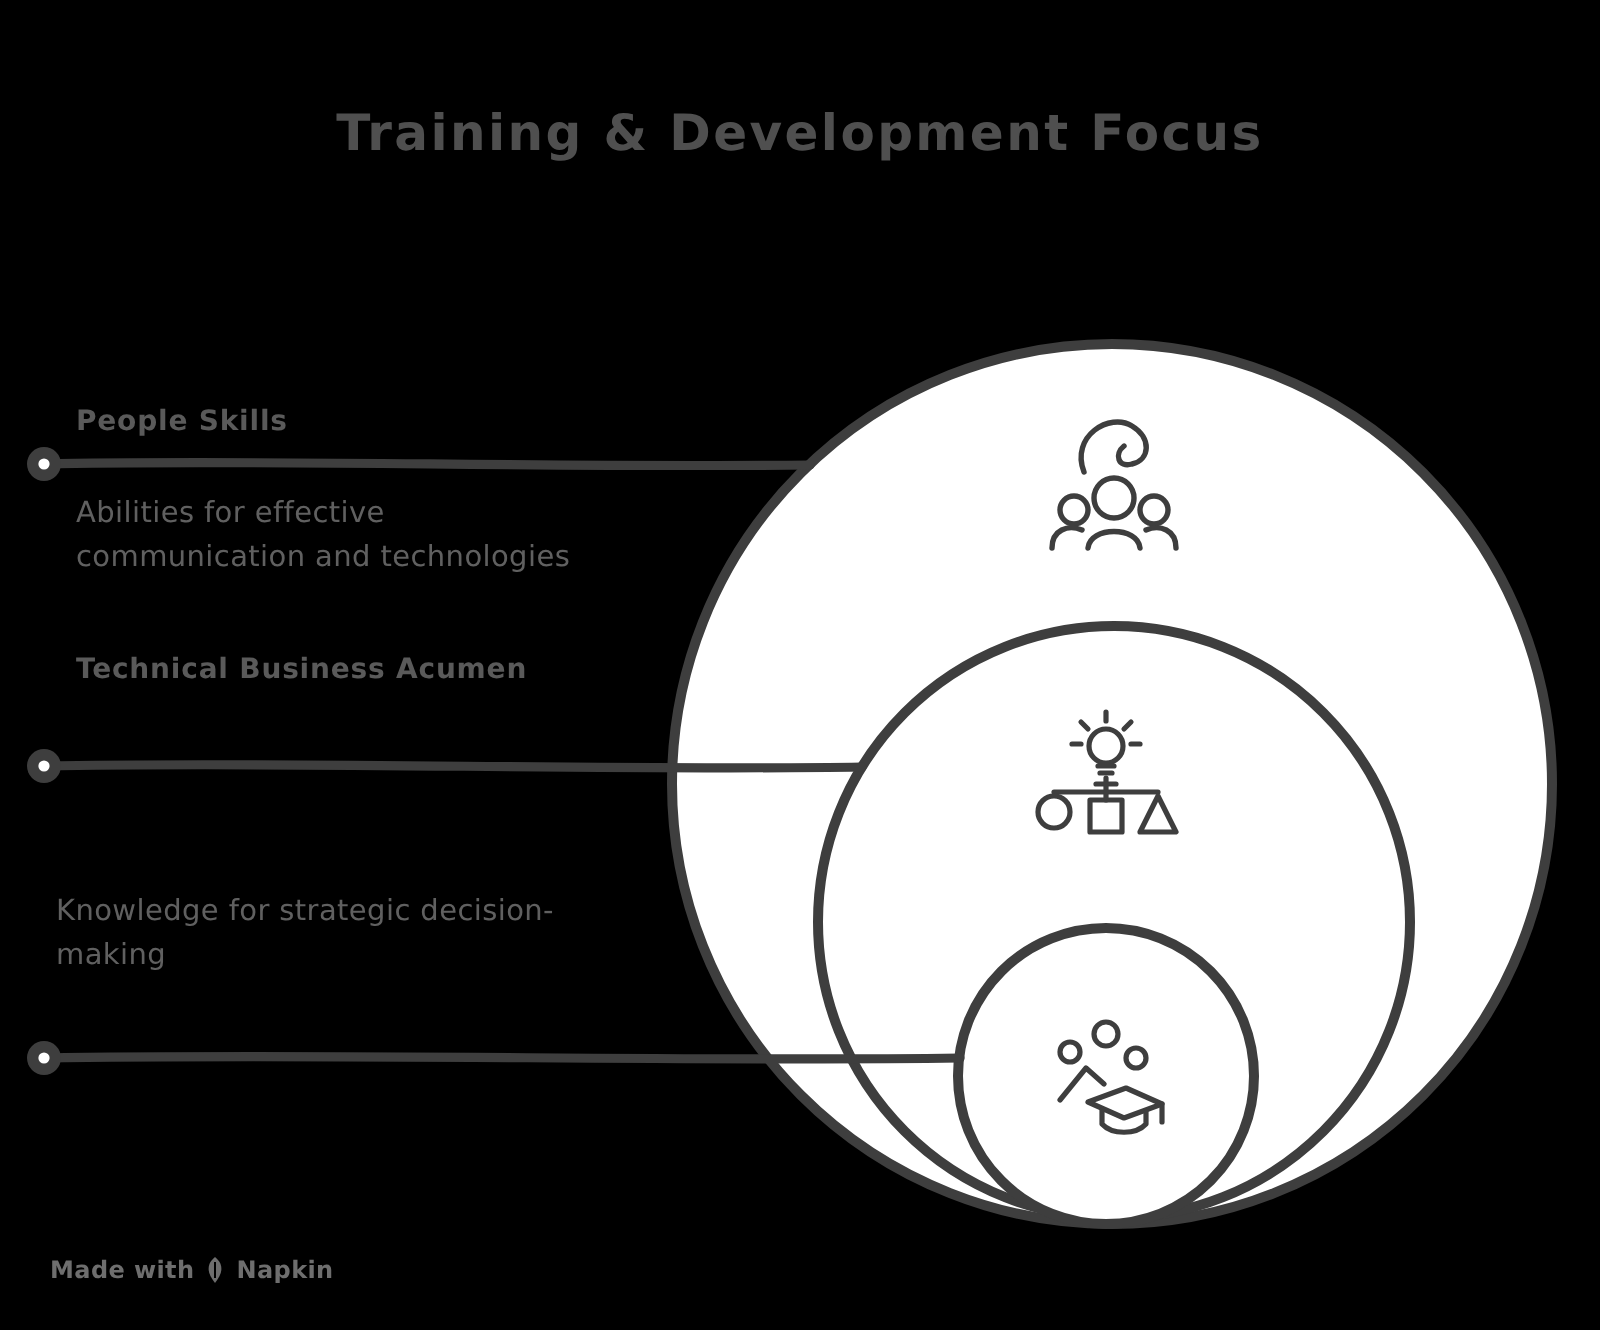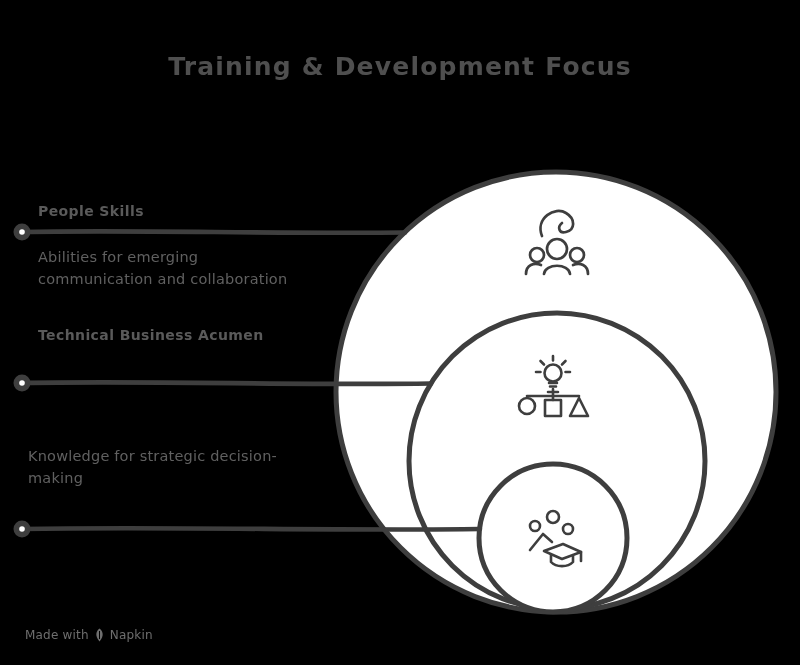--- a/index.html
+++ b/index.html
@@ -35,21 +35,21 @@
   .h1 { left: 38px; top: 198px; width: 280px; }
   .d1 { left: 38px; top: 246px; width: 265px; }
   .h2 { left: 38px; top: 322px; width: 240px; }
   .d2 { left: 28px; top: 397px; width: 280px; margin-top: 48px; }
   .h3 { left: 38px; top: 467px; width: 220px; }
   .d3 { left: 38px; top: 542px; width: 270px; }
 
   .footer {
     position: absolute; left: 25px; top: 628px;
     display: flex; align-items: center; gap: 5px;
-    font-size: 12px; color: #6e6e6e; letter-spacing: 0.2px;
+    font-size: 12px; color: #6e6e6e; letter-spacing: 0.2px; font-weight: bold;
   }
   .footer .logo { display: inline-block; width: 11px; height: 14px; }
 </style>
 </head>
 <body>
 
 <div class="stage">
 
   <svg class="diagram-svg" width="800" height="665" viewBox="0 0 800 665">
 
@@ -109,21 +109,21 @@
       <path d="M -22 9 L -9 -7 L 0 1"></path>
       <path d="M -8 10 L 11 3 L 29 11 L 10 18 Z"></path>
       <path d="M -1 14 L -1 21 C 4 26.5, 16 26.5, 21 21 L 21 15"></path>
       <path d="M 29 11 L 29 20"></path>
     </g>
   </svg>
 
   <div class="page-title">Training &amp; Development Focus</div>
 
   <div class="label-heading h1">People Skills</div>
-  <div class="label-desc d1">Abilities for emerging communication and collaboration</div>
+  <div class="label-desc d1">Abilities for effective communication and technologies</div>
 
   <div class="label-heading h2">Technical Business Acumen</div>
   <div class="label-desc d2">Knowledge for strategic decision-making</div>
 
 
   <div class="footer">
     <span>Made with</span>
     <svg class="logo" viewBox="0 0 11 14">
       <path d="M5.5 0.5 C8.8 3.2 10.6 7.2 5.5 13.5 C0.4 7.2 2.2 3.2 5.5 0.5 Z" fill="#6e6e6e"></path>
       <path d="M5.5 3 L5.5 11" stroke="#000000" stroke-width="1"></path>

